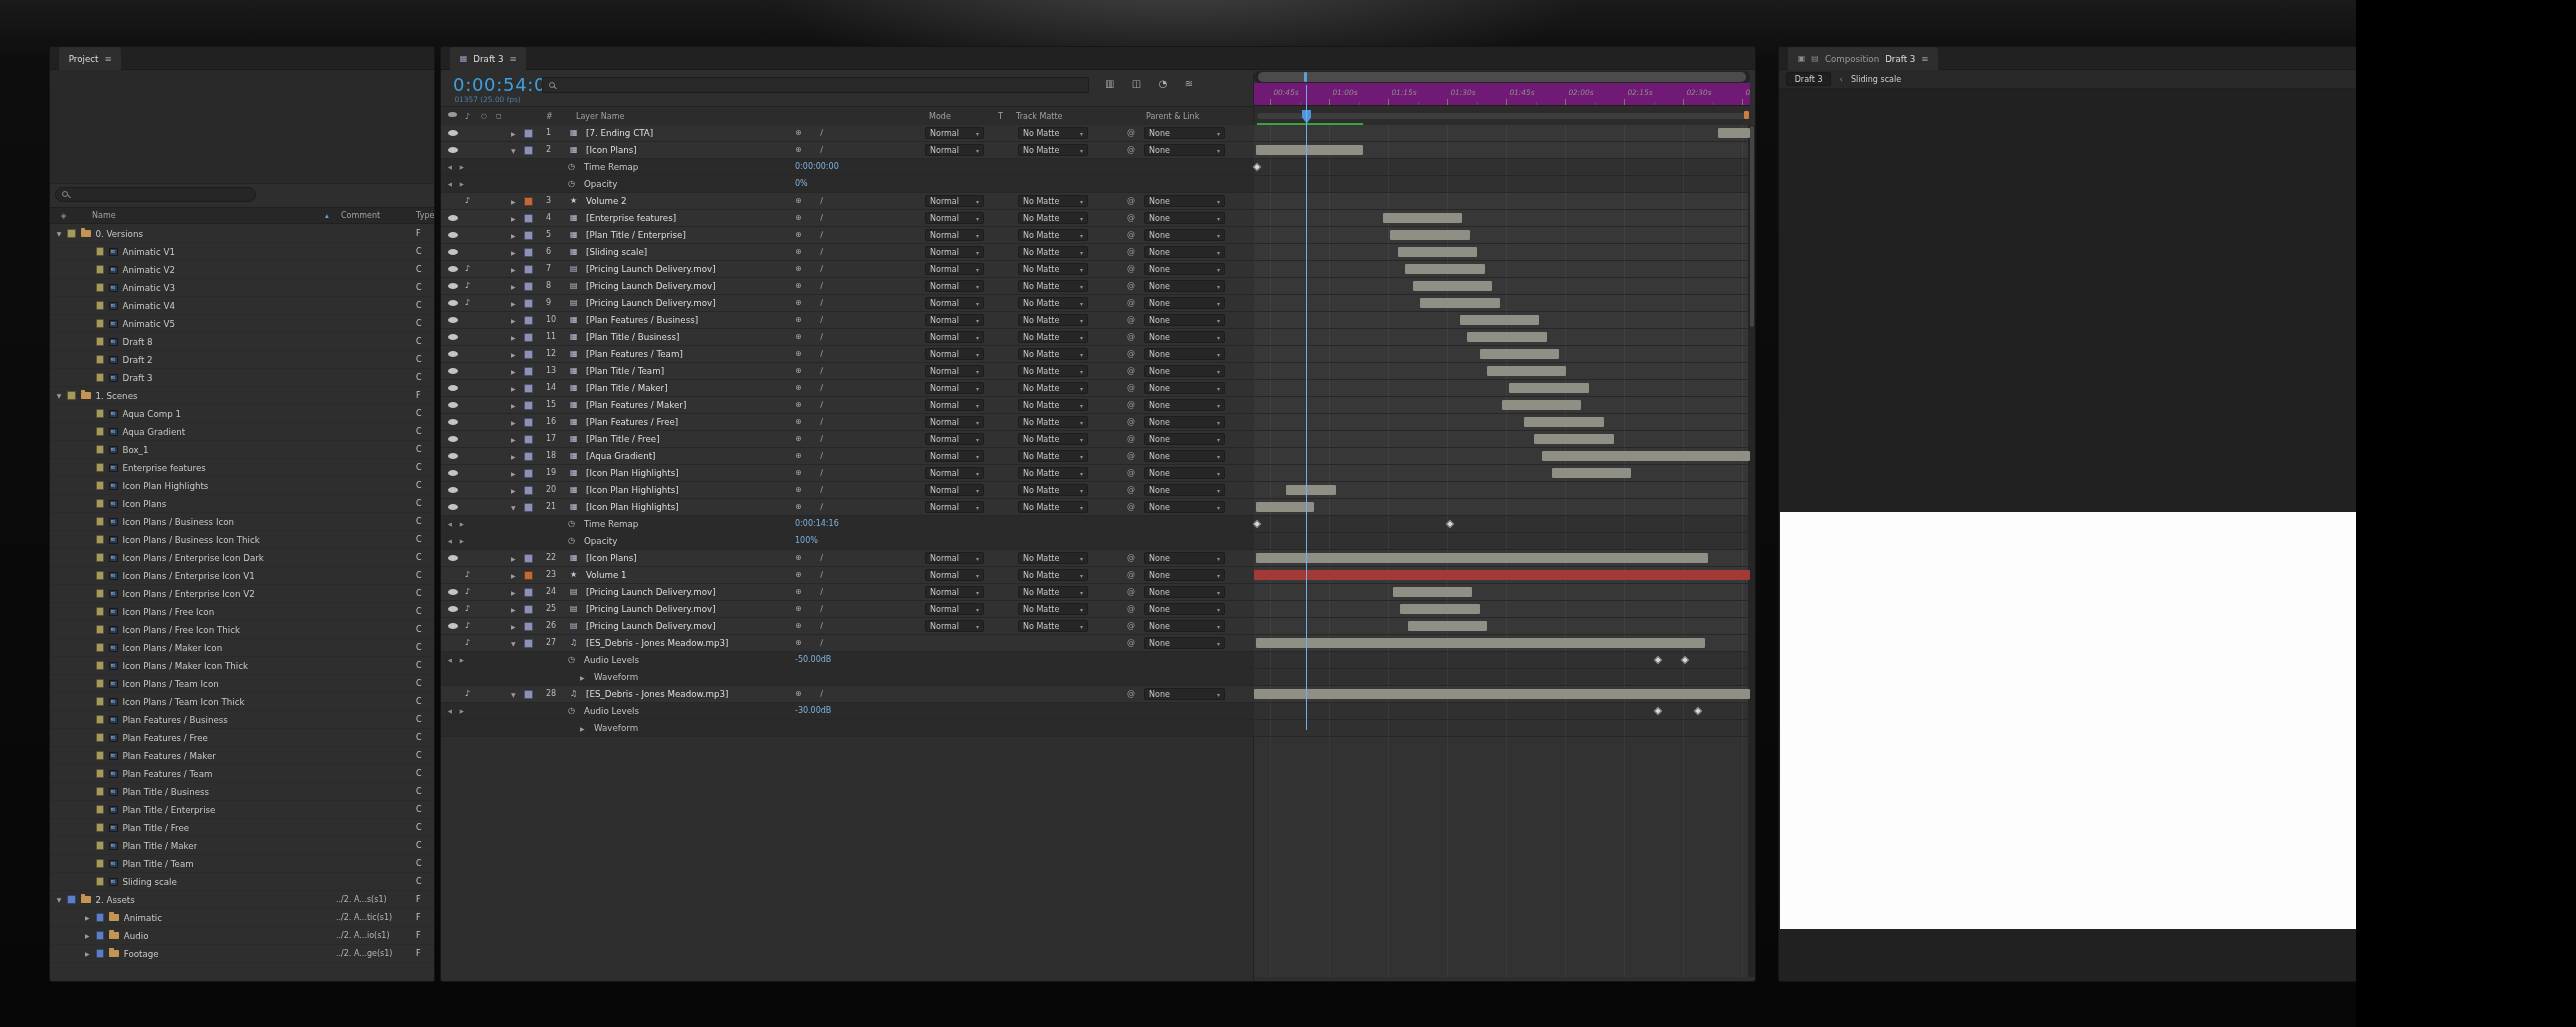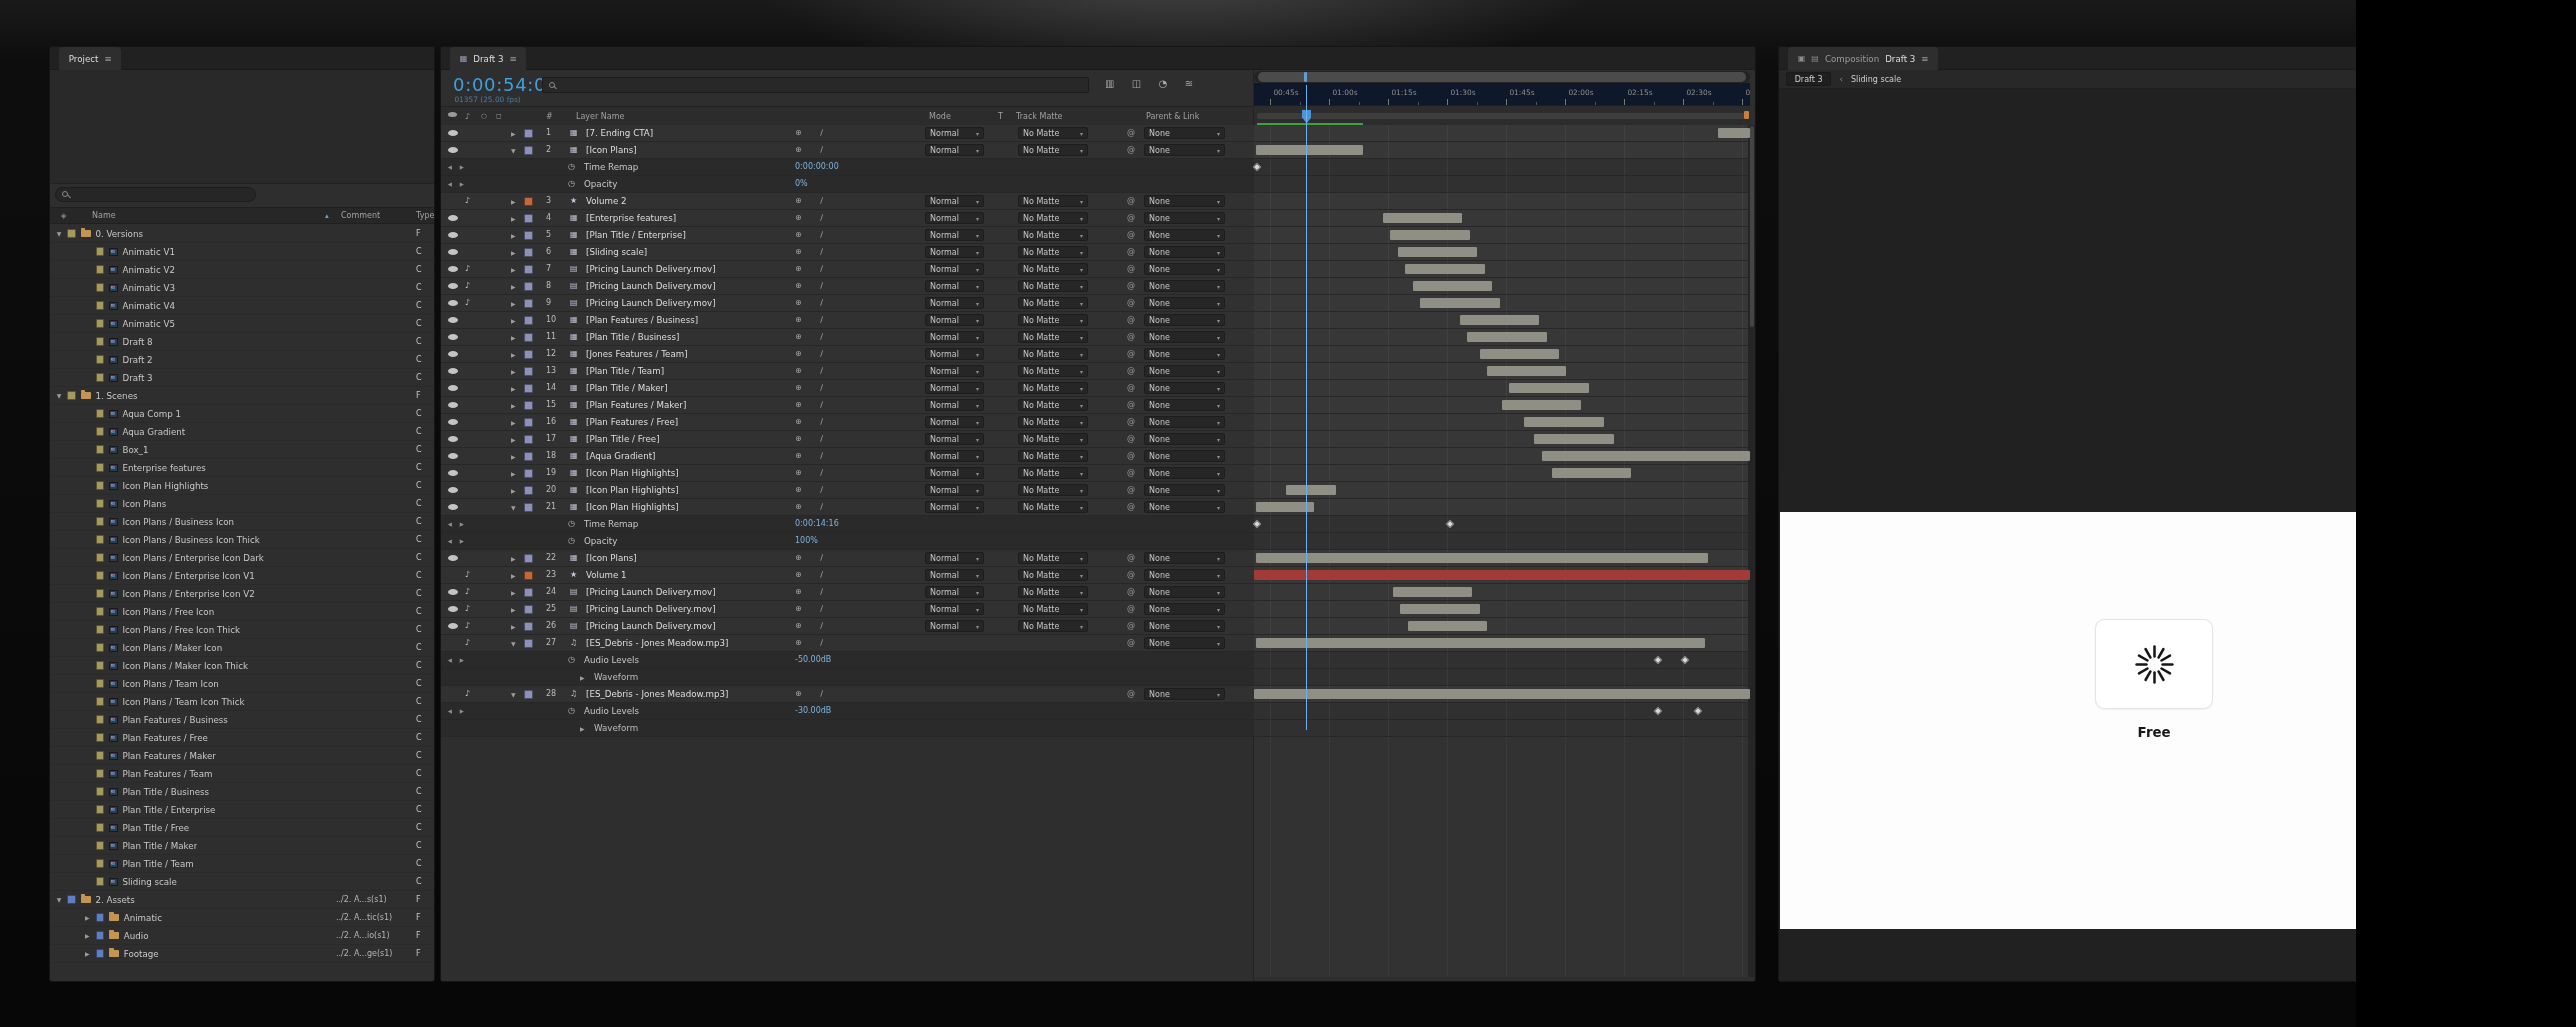--- a/index.html
+++ b/index.html
@@ -77,22 +77,22 @@
   .h-layer { left:135px; }
   .h-mode { left:488px; }
   .h-t { left:557px; }
   .h-matte { left:575px; }
   .h-parent { left:705px; }
 
   .nav { position:absolute; left:813px; top:24px; width:496px; height:12px; background:#232323; border-radius:6px; }
   .nav-thumb { position:absolute; left:4px; right:4px; top:1.3px; bottom:1.3px; background:#4b4b4b; border-radius:4.7px; }
   .nav-cti { position:absolute; left:50px; top:1.3px; bottom:1.3px; width:3.4px; background:#5e9ed8; border-radius:1.3px; }
 
-  .ruler { position:absolute; left:813px; top:36px; width:496px; height:23px; background:#0f172a;
-    border-bottom:0.7px solid #1e1e1e; overflow:hidden; }
+  .ruler { position:absolute; left:813px; top:36px; width:496px; height:23px; background:#701a75;
+    border-bottom:0.7px solid #1e1e1e; overflow:hidden;font-style:italic; }
   .tickg { position:absolute; top:0; height:100%; width:0; }
   .tick { position:absolute; left:0; bottom:0; width:0.7px; height:6px; background:#777; }
   .tickg::after { content:""; position:absolute; left:29.5px; bottom:0; width:0.7px; height:3.4px; background:#555; }
   .tlabel { position:absolute; left:3.4px; top:5.4px; font-size:7.4px; color:#8f8f8f; white-space:nowrap; }
 
   .wstrip { position:absolute; left:813px; top:59px; width:496px; height:19.5px; background:#2c2c2c;
     border-bottom:0.7px solid #222; }
   .wabar { position:absolute; left:2.7px; right:2.7px; top:6.7px; height:6px; background:#3d3d3d; border-radius:2.7px; }
   .cti-head { position:absolute; left:48px; top:4px; width:9.4px; height:13.4px; background:#4e94dc;
     clip-path:polygon(0 0,100% 0,100% 55%,50% 100%,0 55%); }
@@ -964,21 +964,21 @@
 
           </div>
         </div>
         <div class="row" data-kind="layer">
           <span class="av-eye"></span>
 
           <span class="ltw"></span>
           <span class="c-swatch" style="background:#8d90b8"></span>
           <span class="c-num">12</span>
           <span class="c-ic">▦</span>
-          <span class="c-name">[Jones Features / Team]</span>
+          <span class="c-name">[Plan Features / Team]</span>
 
           <span class="c-switches">⊕ ∕</span>
           <span class="chip c-mode">
             <span>Normal</span>
             <span class="caret">▾</span>
           </span>
           <span class="chip c-matte">
             <span>No Matte</span>
             <span class="caret">▾</span>
           </span>
@@ -1542,39 +1542,19 @@
       </div>
     </div>
     <div class="bcrumb">
       <span class="bc-chip">Draft 3</span>
       <span class="bc-sep">‹</span>
       <span class="bc-child">Sliding scale</span>
     </div>
     <div class="viewer">
       <div class="comp-white">
         <div class="plans">
-          <div class="plan" data-icon="starburst">
-              <div class="card">
-                <svg class="ic-star" viewBox="0 0 48 48" fill="none" stroke="#161616" stroke-width="2.8" stroke-linecap="round">
-                  <line x1="24" y1="4" x2="24" y2="15"></line>
-                  <line x1="34" y1="6.7" x2="28.5" y2="16.2"></line>
-                  <line x1="41.3" y1="14" x2="31.8" y2="19.5"></line>
-                  <line x1="44" y1="24" x2="33" y2="24"></line>
-                  <line x1="41.3" y1="34" x2="31.8" y2="28.5"></line>
-                  <line x1="34" y1="41.3" x2="28.5" y2="31.8"></line>
-                  <line x1="24" y1="44" x2="24" y2="33"></line>
-                  <line x1="14" y1="41.3" x2="19.5" y2="31.8"></line>
-                  <line x1="6.7" y1="34" x2="16.2" y2="28.5"></line>
-                  <line x1="4" y1="24" x2="15" y2="24"></line>
-                  <line x1="6.7" y1="14" x2="16.2" y2="19.5"></line>
-                  <line x1="14" y1="6.7" x2="19.5" y2="16.2"></line>
-                </svg>
-
-              </div>
-              <div class="plan-label">Free</div>
-            </div>
         </div>
       </div>
     </div>
   </section>
 
 </div>
 
 
 </body></html>

